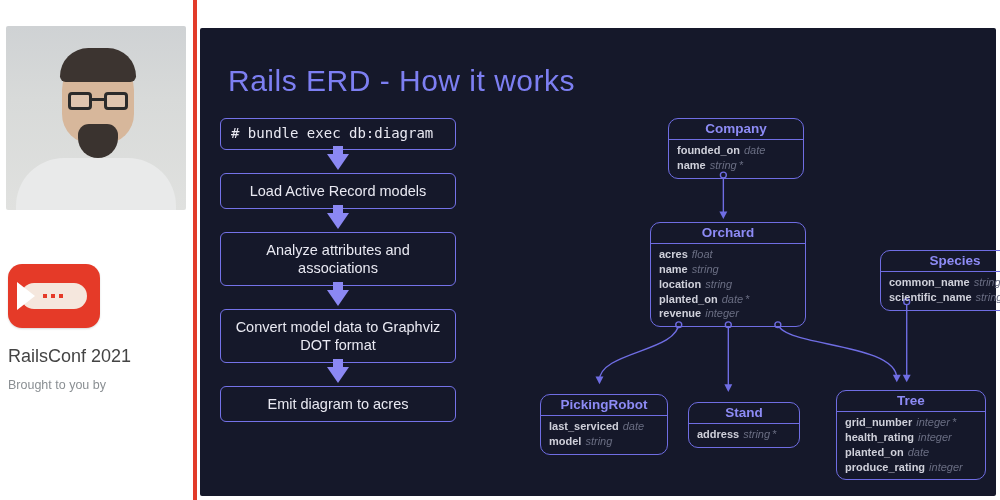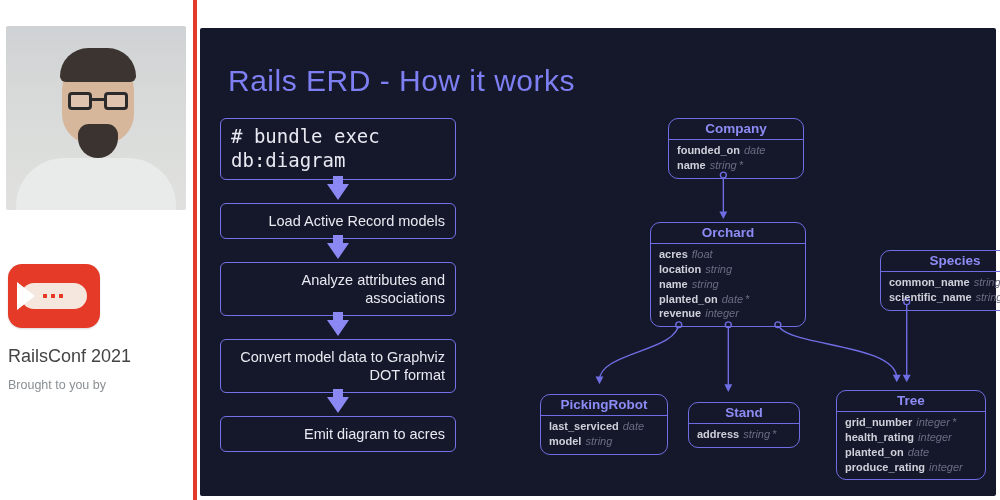--- a/index.html
+++ b/index.html
@@ -32,22 +32,22 @@
   .sponsor .txt { color: #2476ff; font-weight: 600; letter-spacing: 1px; font-size: 14px; }
 
   .divider { position: absolute; left: 193px; top: 0; width: 4px; height: 500px; background: #e23b2a; }
 
   
   .slide { position: absolute; left: 200px; top: 28px; right: 4px; bottom: 4px; background: #15182a; border-radius: 2px; color: #ddd; }
   .title { position: absolute; left: 28px; top: 36px; font-size: 30px; font-weight: 500; color: #7d7ff2; letter-spacing: .5px; }
 
   
   .flow { position: absolute; left: 20px; top: 90px; width: 236px; }
-  .step { border: 1.5px solid #7472e8; border-radius: 6px; color: #e9e9f2; text-align: right; padding: 8px 10px; font-size: 14.5px; line-height: 1.25; background: rgba(255,255,255,0); }
-  .step.code { font-family: ui-monospace, Menlo, Consolas, monospace; font-size: 19px; text-align: left; padding: 6px 10px; }
+  .step { border: 1.5px solid #7472e8; border-radius: 6px; color: #e9e9f2; text-align: center; padding: 8px 10px; font-size: 14.5px; line-height: 1.25; background: rgba(255,255,255,0); }
+  .step.code { font-family: ui-monospace, Menlo, Consolas, monospace; font-size: 14px; text-align: left; padding: 6px 10px; }
   .farrow { width: 0; height: 0; margin: 4px auto 3px; border-left: 11px solid transparent; border-right: 11px solid transparent; border-top: 16px solid #8b88f3; position: relative; }
   .farrow::before { content: ""; position: absolute; left: -5px; top: -24px; width: 10px; height: 10px; background: #8b88f3; }
 
   
   .erd { position: absolute; left: 340px; top: 74px; right: 10px; bottom: 10px; }
   .entity { position: absolute; border: 1.5px solid #6f6de3; border-radius: 10px; background: rgba(255,255,255,0); }
   .entity .ename { text-align: center; color: #8d8bf5; font-weight: 600; font-size: 13.5px; padding: 2px 6px 3px; }
   .entity .attrs { border-top: 1.5px solid #6f6de3; padding: 3px 8px 5px; }
   .attr { font-size: 11px; line-height: 1.35; white-space: nowrap; }
   .attr .an { color: #cfd0da; font-weight: 600; }
@@ -129,22 +129,22 @@
         <div class="attrs">
             <div class="attr"><span class="an">founded_on</span><span class="at">date</span></div>
             <div class="attr"><span class="an">name</span><span class="at">string</span><span class="star">*</span></div>
           </div>
       </div>
 
       <div class="entity" style="left:110px; top:120px; width:156px;">
         <div class="ename">Orchard</div>
         <div class="attrs">
             <div class="attr"><span class="an">acres</span><span class="at">float</span></div>
+            <div class="attr"><span class="an">name</span><span class="at">string</span></div>
             <div class="attr"><span class="an">location</span><span class="at">string</span></div>
-            <div class="attr"><span class="an">name</span><span class="at">string</span></div>
             <div class="attr"><span class="an">planted_on</span><span class="at">date</span><span class="star">*</span></div>
             <div class="attr"><span class="an">revenue</span><span class="at">integer</span></div>
           </div>
       </div>
 
       <div class="entity" style="left:296px; top:148px; width:150px;margin-left:44px;">
         <div class="ename">Species</div>
         <div class="attrs">
             <div class="attr"><span class="an">common_name</span><span class="at">string</span></div>
             <div class="attr"><span class="an">scientific_name</span><span class="at">string</span><span class="star">*</span></div>

